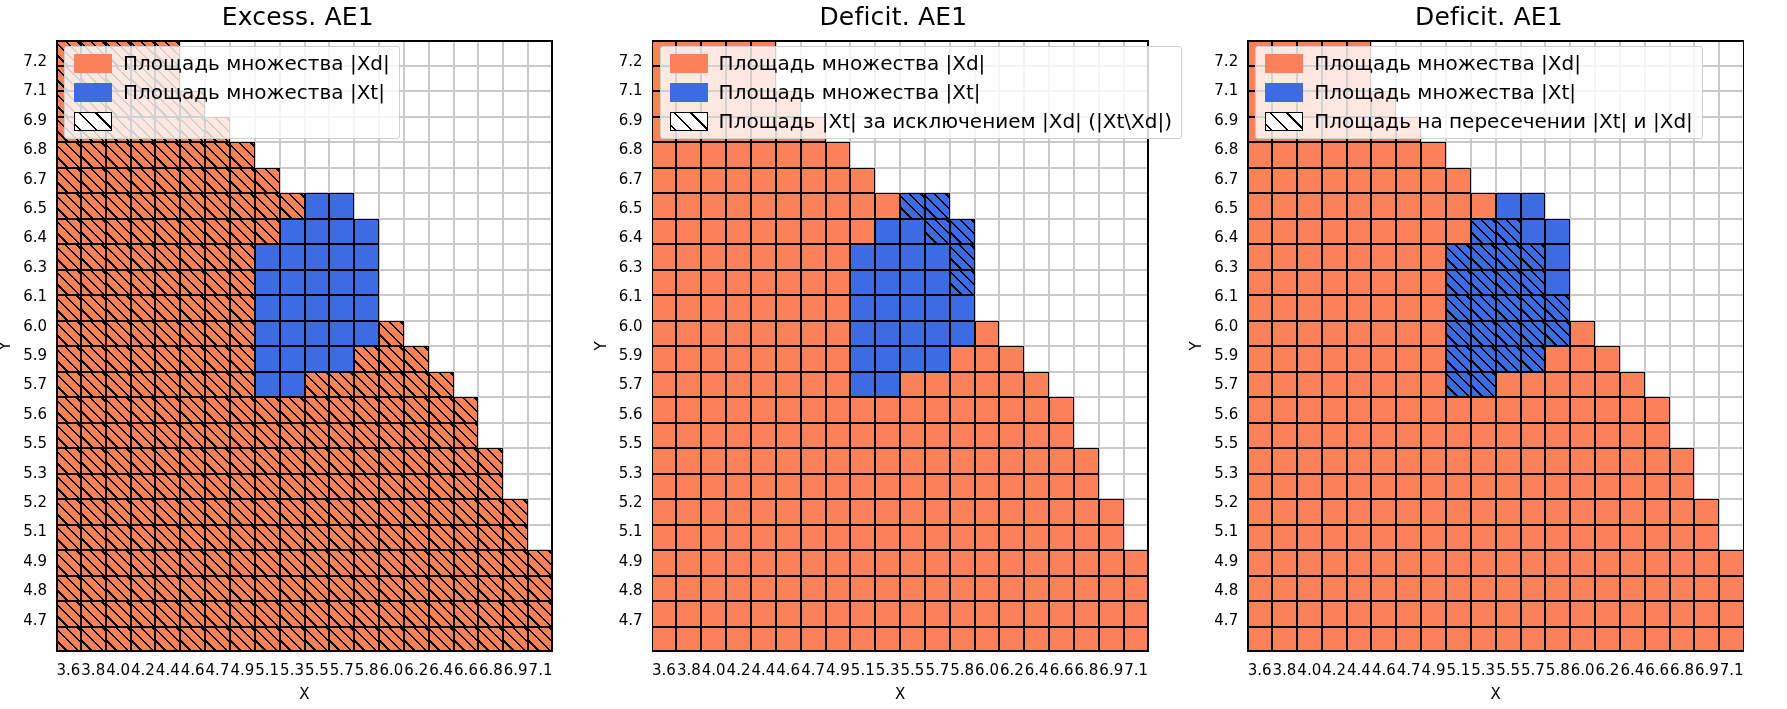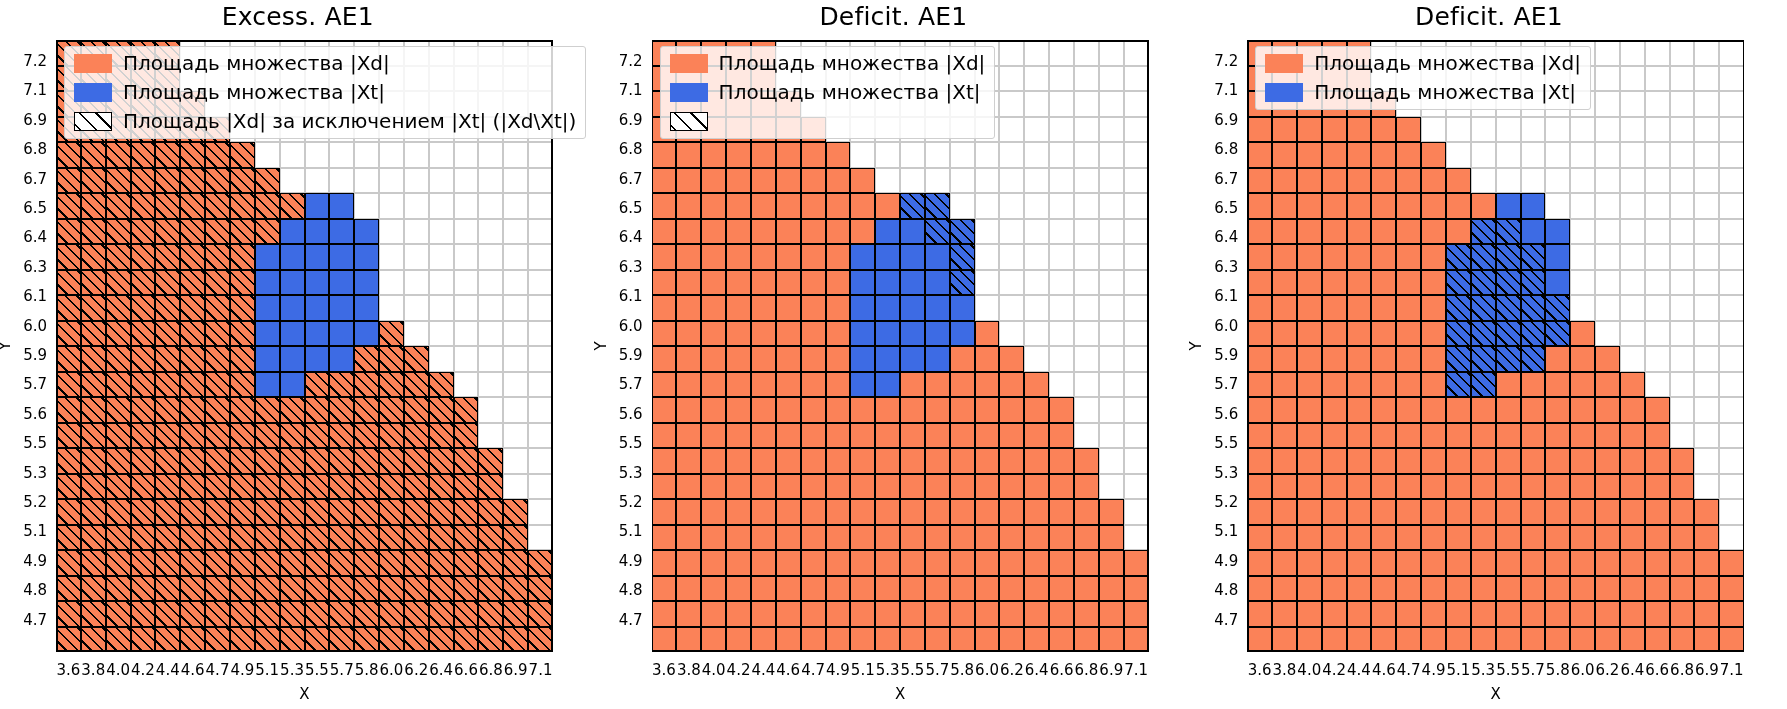--- a/index.html
+++ b/index.html
@@ -613,21 +613,20 @@
               <span class="legend-label">Площадь множества |Xd|</span>
             </div>
             <div class="legend-row">
               <span class="swatch blue"></span>
               <span class="legend-label">Площадь множества  |Xt|</span>
             </div>
             <div class="legend-row">
               <span class="swatch hatchbox">
                 <span class="hl"></span>
               </span>
-              <span class="legend-label">Площадь |Xd| за исключением |Xt| (|Xd\Xt|)</span>
             </div>
           </div>
         </div>
       </div>
     </div>
     <div class="panel">
       <div class="panel-title">Deficit. AE1</div>
       <div class="plot-wrap">
         <div class="axes">
           <div class="grid">
@@ -1164,20 +1163,21 @@
               <span class="legend-label">Площадь множества |Xd|</span>
             </div>
             <div class="legend-row">
               <span class="swatch blue"></span>
               <span class="legend-label">Площадь множества  |Xt|</span>
             </div>
             <div class="legend-row">
               <span class="swatch hatchbox">
                 <span class="hl"></span>
               </span>
+              <span class="legend-label">Площадь |Xt| за исключением |Xd| (|Xt\Xd|)</span>
             </div>
           </div>
         </div>
       </div>
     </div>
     <div class="panel">
       <div class="panel-title">Deficit. AE1</div>
       <div class="plot-wrap">
         <div class="axes">
           <div class="grid">
@@ -1710,17 +1710,23 @@
           <div class="xlabel">X</div>
           <div class="legend">
             <div class="legend-row">
               <span class="swatch orange"></span>
               <span class="legend-label">Площадь множества |Xd|</span>
             </div>
             <div class="legend-row">
               <span class="swatch blue"></span>
               <span class="legend-label">Площадь множества  |Xt|</span>
             </div>
+            <div class="legend-row">
+              <span class="swatch hatchbox">
+                <span class="hl"></span>
+              </span>
+              <span class="legend-label">Площадь на пересечении |Xt| и |Xd|</span>
+            </div>
           </div>
         </div>
       </div>
     </div>
   </div>
 
 </body></html>

